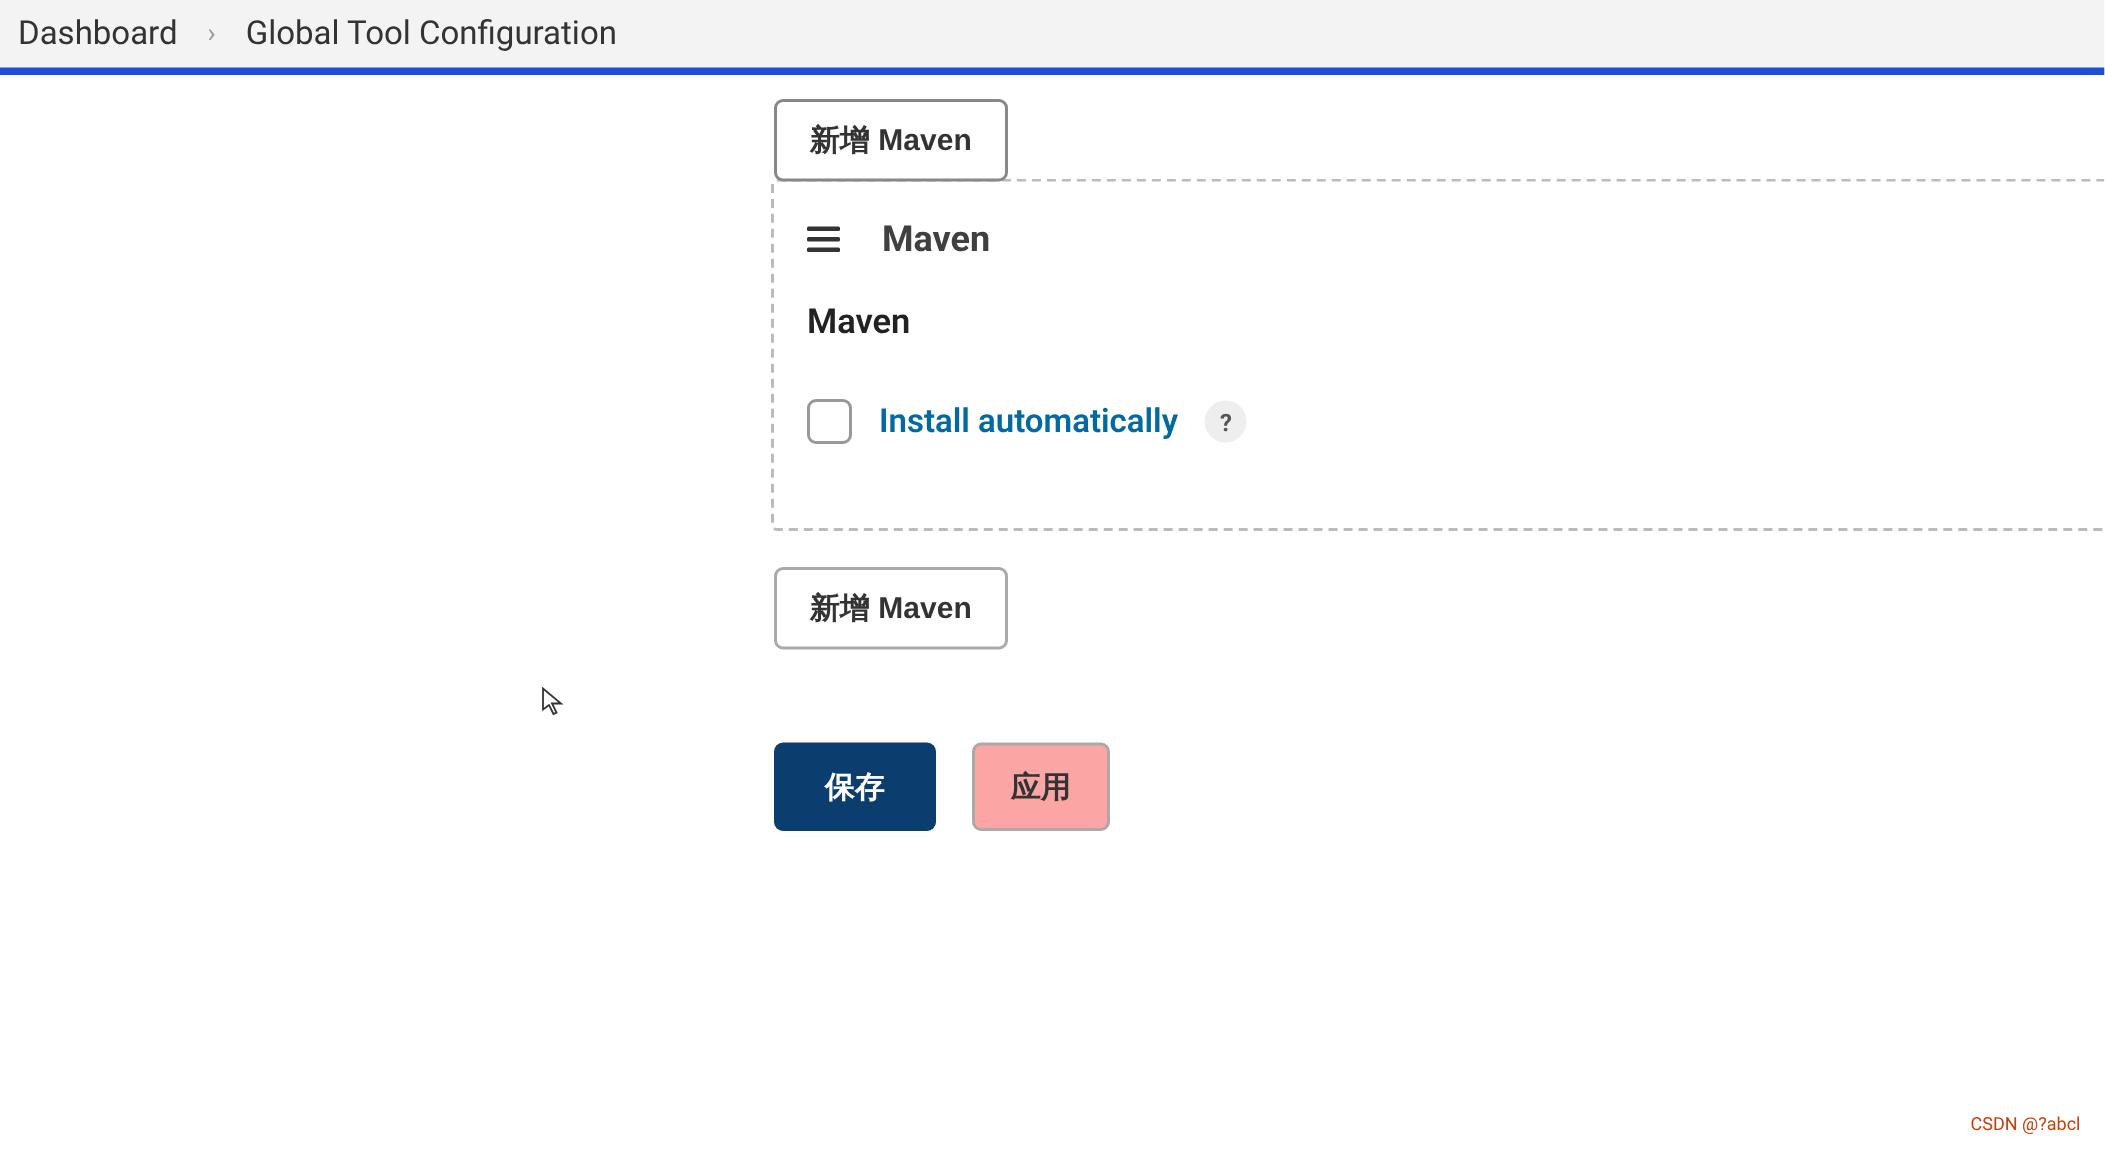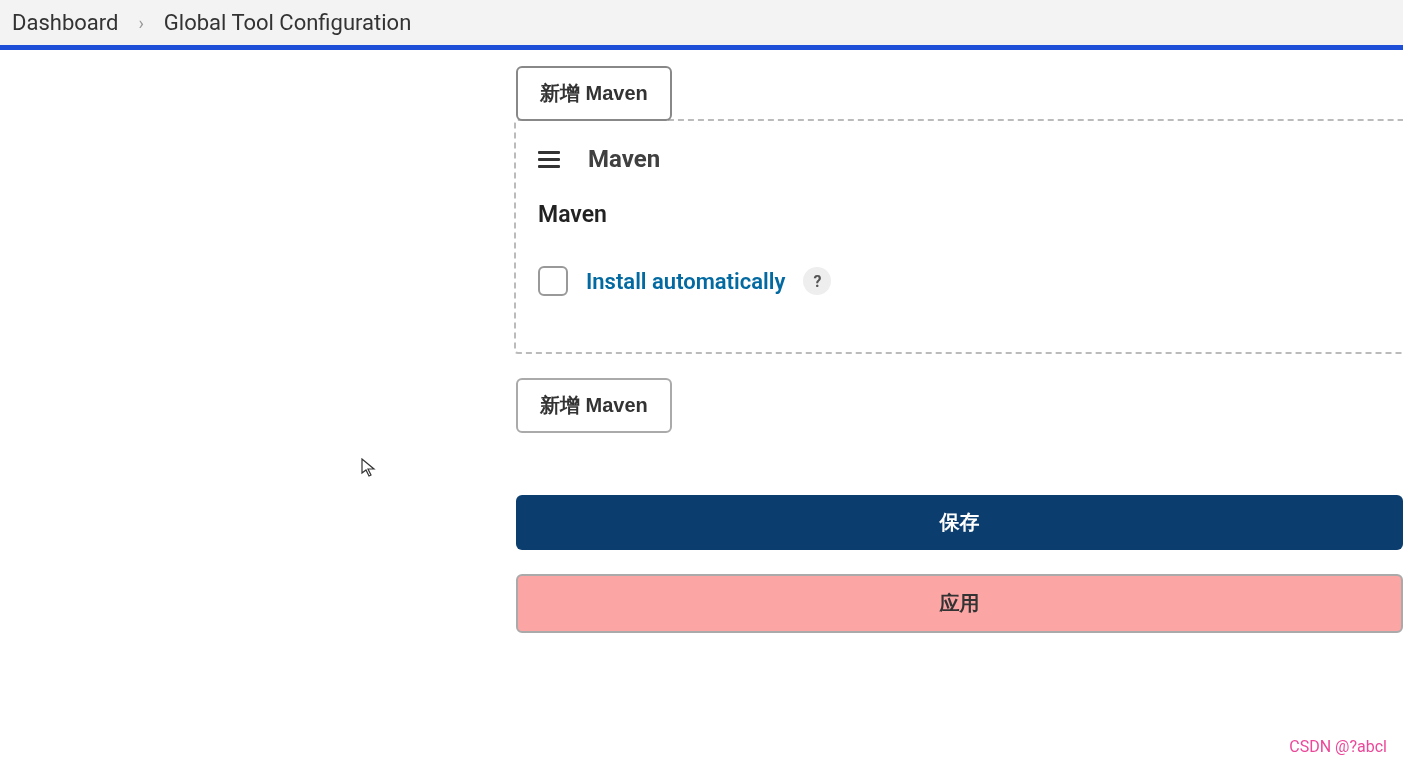--- a/index.html
+++ b/index.html
@@ -146,21 +146,20 @@
       background: #fff;
       border: 2px solid #aaa;
       border-radius: 6px;
       cursor: pointer;
     }
     .footer-buttons {
       margin-left: 516px;
       margin-top: 62px;
       display: flex;
       gap: 24px;
-      flex-direction: column;
     }
     .btn-save {
       padding: 14px 34px;
       font-size: 20px;
       font-weight: 700;
       background: #0b3e6f;
       color: #fff;
       border: none;
       border-radius: 6px;
       cursor: pointer;
@@ -178,22 +177,22 @@
     .cursor {
       position: absolute;
       left: 361px;
       top: 458px;
       pointer-events: none;
     }
     .watermark {
       position: absolute;
       right: 16px;
       bottom: 10px;
-      font-size: 16px;
-      color: #ec4899;
+      font-size: 12px;
+      color: #c2410c;
     }
   </style>
 </head>
 <body>
 
 <div class="breadcrumb">
   <span class="breadcrumb-item">Dashboard</span>
   <span class="breadcrumb-sep">›</span>
   <span class="breadcrumb-item">Global Tool Configuration</span>
 </div>

